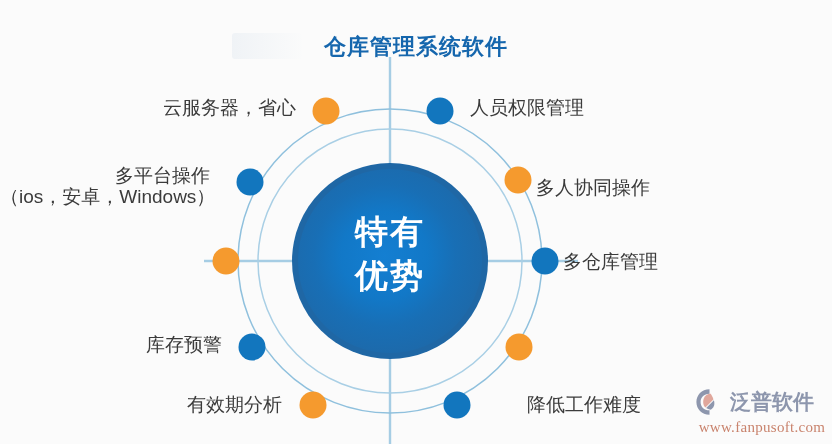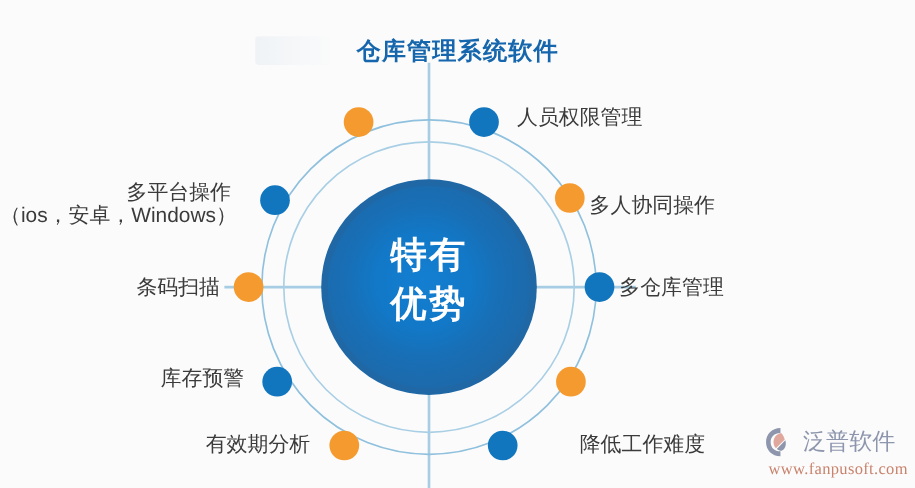--- a/index.html
+++ b/index.html
@@ -108,21 +108,21 @@
     height: 52px;
   }
   #logo-row {
     display: flex;
     align-items: center;
     height: 32px;
   }
   #logo-mark { width: 34px; height: 30px; flex: 0 0 34px; }
   #logo-word {
     font-size: 21px;
-    font-weight: normal;
+    font-weight: bold;
     color: #8d96ad;
     letter-spacing: 0px;
     line-height: 30px;
     margin-left: 2px;
     white-space: nowrap;
   }
   #logo-url {
     font-family: "Liberation Serif", "DejaVu Serif", serif;
     font-size: 15px;
     font-weight: normal;
@@ -177,29 +177,29 @@
     <circle cx="545" cy="261" r="13.5" fill="#1276be"></circle>
     <circle cx="519" cy="347" r="13.5" fill="#f59a2e"></circle>
     <circle cx="457" cy="405" r="13.5" fill="#1276be"></circle>
   </svg>
 
   <div id="center-text">
     <div>特有</div>
     <div>优势</div>
   </div>
 
+  <div class="label left" id="lbl-0">
+    <span>云服务器，省心</span>
+  </div>
 
   <div class="label left" id="lbl-1">
     <span>多平台操作</span>
     <span class="sub">（ios，安卓，Windows）</span>
   </div>
 
-  <div class="label left" id="lbl-2">
-    <span>条码扫描</span>
-  </div>
 
   <div class="label left" id="lbl-3">
     <span>库存预警</span>
   </div>
 
   <div class="label right" id="lbl-5">
     <span>人员权限管理</span>
   </div>
 
   <div class="label left" id="lbl-4">

